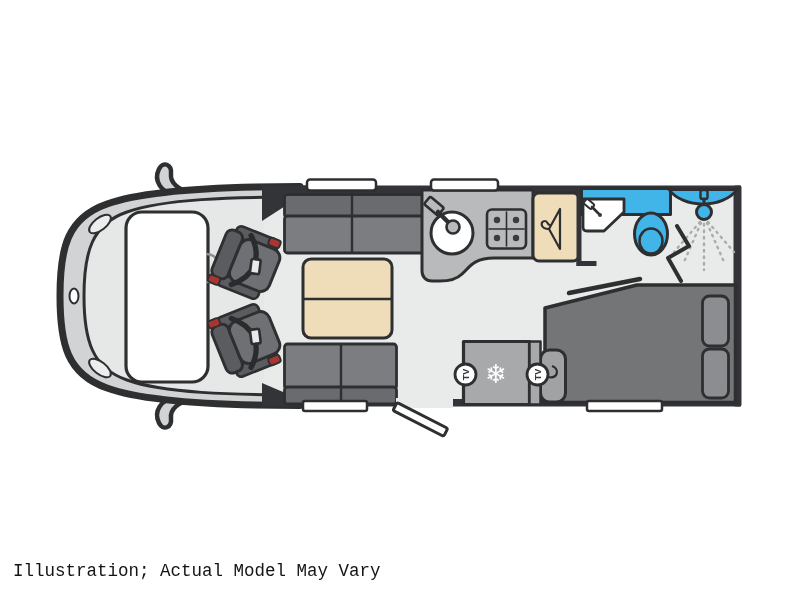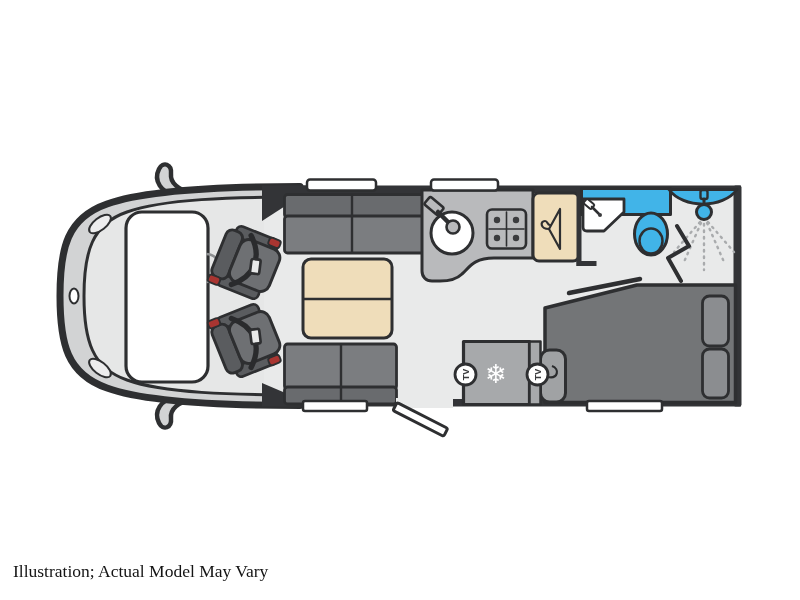--- a/index.html
+++ b/index.html
@@ -12,21 +12,21 @@
   .f-sofa{fill:var(--sofa-seat,#7b7d80);} .f-sofab{fill:var(--sofa-back,#696b6e);}
   .f-beige{fill:var(--table-beige,#efddba);} .f-counter{fill:var(--counter-gray,#b9babc);}
   .f-fridge{fill:var(--fridge-gray,#a7a9ab);} .f-bed{fill:var(--bed-gray,#737577);}
   .f-pillow{fill:var(--pillow-gray,#8b8d90);} .f-step{fill:var(--step-gray,#a0a2a4);}
   .f-blue{fill:var(--fixture-blue,#41b4e8);} .f-sd{fill:var(--seat-dark,#5a5c5f);}
   .f-sm{fill:var(--seat-mid,#6e7073);} .f-red{fill:var(--seat-red,#a93531);} .f-none{fill:none;}
   .spray{stroke:#a9abad;stroke-width:2.4;stroke-dasharray:1.5 5;stroke-linecap:round;fill:none;}
   .tv-label{font-family:"Liberation Sans",sans-serif;font-size:9px;font-weight:bold;fill:#3a3b3d;}
   .flake{font-size:26px;fill:#ffffff;font-family:"DejaVu Sans",sans-serif;}
   .caption{position:absolute;left:13px;top:561px;font-size:17.5px;color:#141414;
-           font-family:Liberation Serif, serif;}
+           font-family:Liberation Mono, monospace;}
 </style>
 </head>
 <body>
 
 <div id="canvas">
 <svg width="800" height="600" viewBox="0 0 800 600">
 
   <g>
     <path class="f-band ln" stroke-width="4.5" d="M174,194 C162,193 153,181 159,169 C163,161 172,164 171,174 C170,183 179,190 190,192 Z"></path>
     <path class="f-band ln" stroke-width="4.5" d="M174,398 C162,399 153,411 159,423 C163,431 172,428 171,418 C170,409 179,402 190,400 Z"></path>

